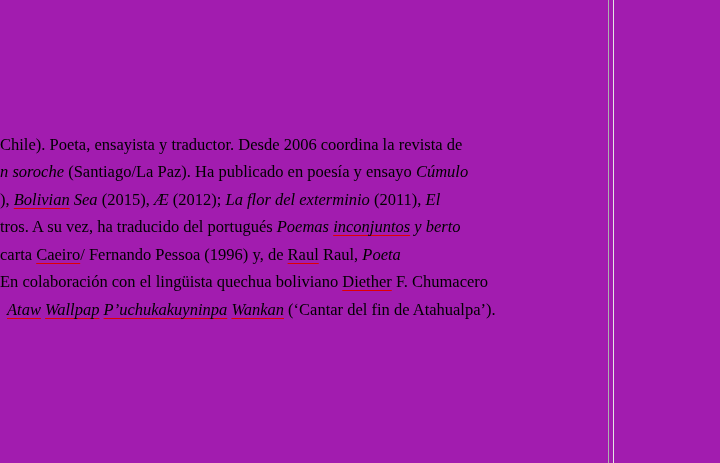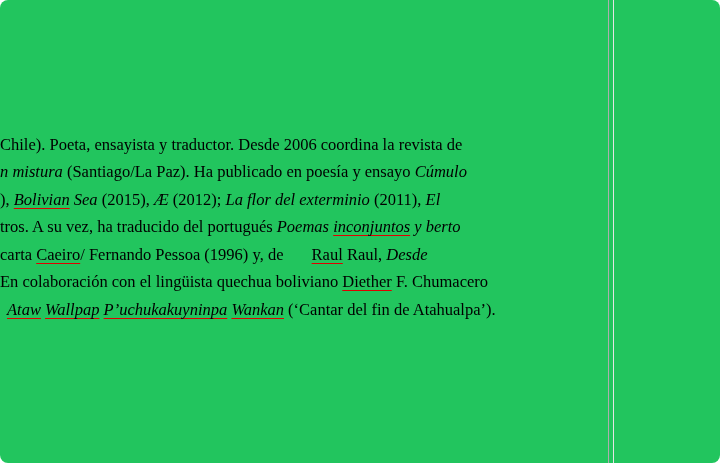--- a/index.html
+++ b/index.html
@@ -45,25 +45,25 @@
     top: 0;
     width: 1px;
     height: 463px;
   }
   #page-edge-line { left: 608px; background: #aeaeae; }
   #page-edge-shadow { left: 613px; background: #e4e4e4; }
 </style>
 </head>
 <body>
 
-<div id="screen" style="background: #22c55e; border-radius: 8px;">
+<div id="screen" style="background: #a21caf;">
   <div id="doc-text" style="color: rgb(0, 0, 0);">
       <div class="text-line"><span>Chile). Poeta, ensayista y traductor. Desde 2006 coordina la revista de</span></div>
-      <div class="text-line"><span class="italic">n mistura</span><span> (Santiago/La Paz). Ha publicado en poesía y ensayo </span><span class="italic">Cúmulo</span></div>
+      <div class="text-line"><span class="italic">n soroche</span><span> (Santiago/La Paz). Ha publicado en poesía y ensayo </span><span class="italic">Cúmulo</span></div>
       <div class="text-line"><span>), </span><span class="italic misspelled" style="text-decoration-color: rgb(224, 0, 0);">Bolivian</span><span class="italic"> Sea</span><span> (2015), </span><span class="italic">Æ</span><span> (2012); </span><span class="italic">La flor del exterminio</span><span> (2011), </span><span class="italic">El</span></div>
       <div class="text-line"><span>tros. A su vez, ha traducido del portugués </span><span class="italic">Poemas </span><span class="italic misspelled" style="text-decoration-color: rgb(224, 0, 0); text-align: right;">inconjuntos</span><span class="italic"> y berto</span></div>
-      <div class="text-line"><span>carta </span><span class="misspelled" style="text-decoration-color: rgb(224, 0, 0);">Caeiro</span><span>/ Fernando Pessoa (1996) y, de </span><span class="misspelled" style="text-decoration-color: rgb(224, 0, 0); margin-left: 24px;">Raul</span><span> Raul, </span><span class="italic">Desde</span></div>
+      <div class="text-line"><span>carta </span><span class="misspelled" style="text-decoration-color: rgb(224, 0, 0);">Caeiro</span><span>/ Fernando Pessoa (1996) y, de </span><span class="misspelled" style="text-decoration-color: rgb(224, 0, 0);">Raul</span><span> Raul, </span><span class="italic">Poeta</span></div>
       <div class="text-line" style="padding-left: 0;"><span>En colaboración con el lingüista quechua boliviano </span><span class="misspelled" style="text-decoration-color: rgb(224, 0, 0);">Diether</span><span> F. Chumacero</span></div>
       <div class="text-line" style="padding-left: 7px;"><span class="italic misspelled" style="text-decoration-color: rgb(224, 0, 0);">Ataw</span><span class="italic"> </span><span class="italic misspelled" style="text-decoration-color: rgb(224, 0, 0);">Wallpap</span><span class="italic"> </span><span class="italic misspelled" style="text-decoration-color: rgb(224, 0, 0);">P’uchukakuyninpa</span><span class="italic"> </span><span class="italic misspelled" style="text-decoration-color: rgb(224, 0, 0);">Wankan</span><span> (‘Cantar del fin de Atahualpa’).</span></div>
     </div>
   <div id="page-edge-line" class="page-edge" style="background: rgb(174, 174, 174);"></div>
   <div id="page-edge-shadow" class="page-edge" style="background: rgb(228, 228, 228);"></div>
 </div>
 
 </body></html>

